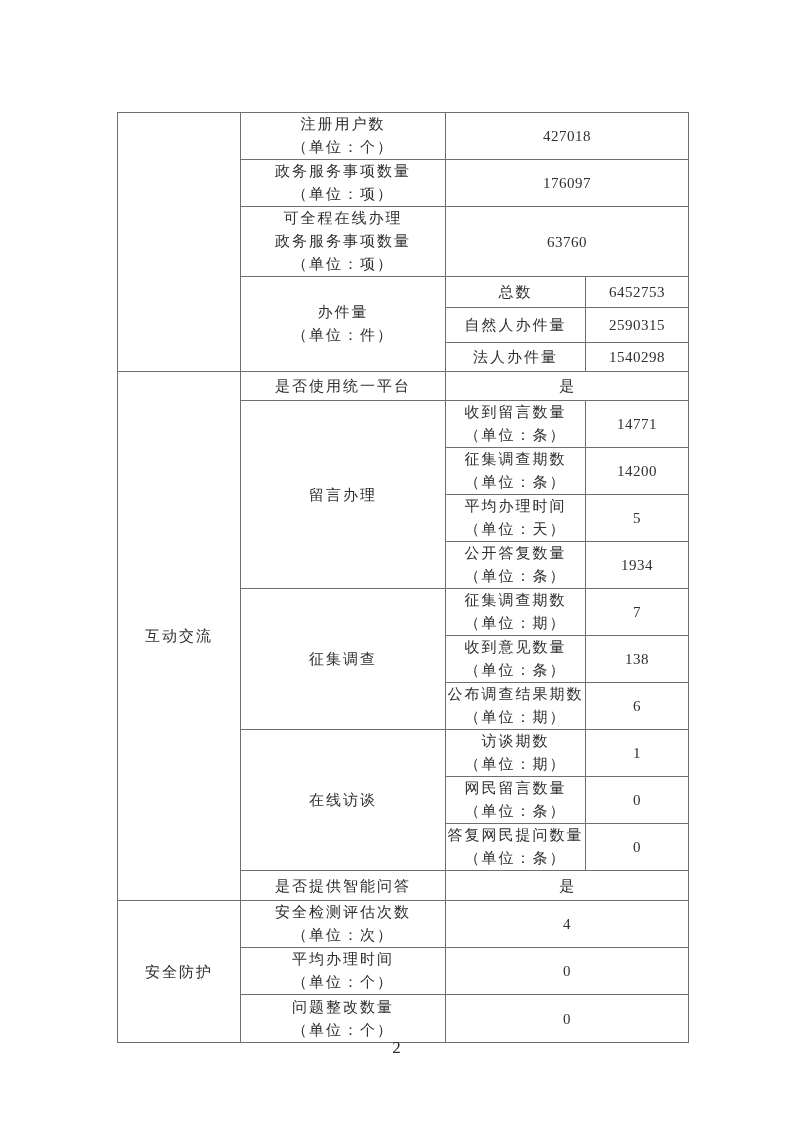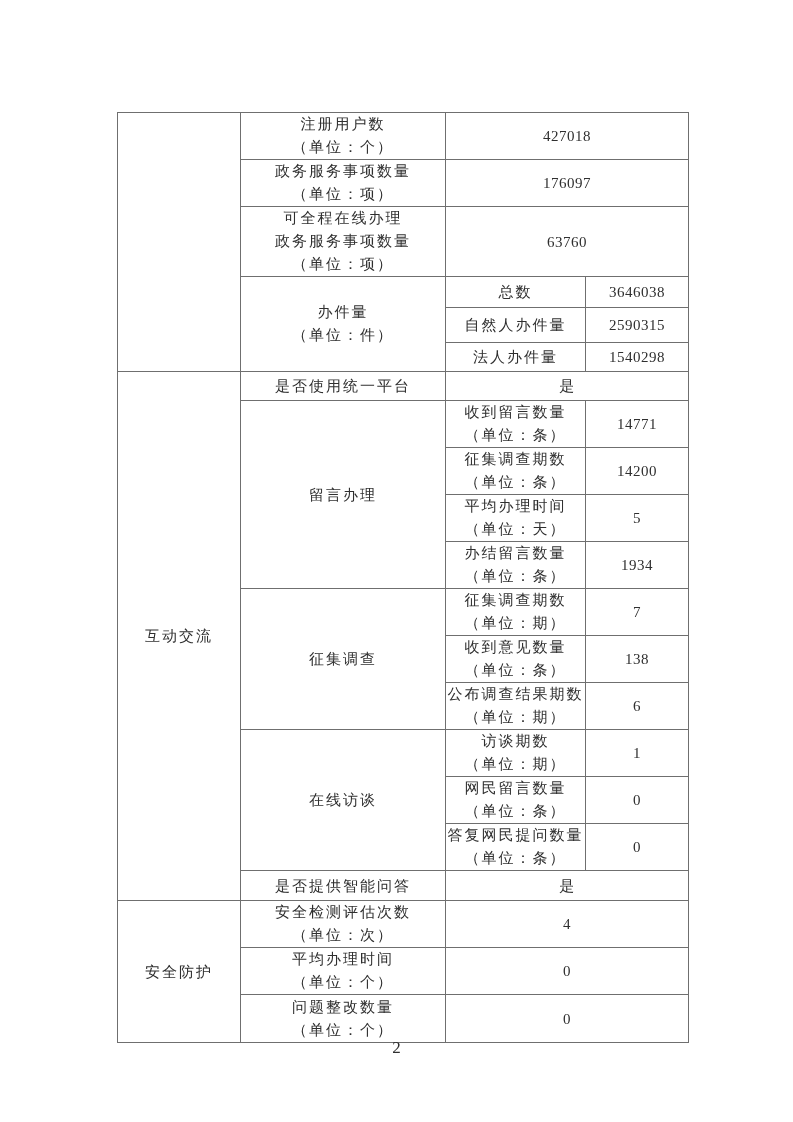--- a/index.html
+++ b/index.html
@@ -82,21 +82,21 @@
           <span class="l">（单位：项）</span>
         </td>
         <td class="val" colspan="2">63760</td>
       </tr>
       <tr style="height:31px">
         <td class="lbl" rowspan="3">
           <span class="l">办件量</span>
           <span class="l">（单位：件）</span>
         </td>
         <td class="sub">总数</td>
-        <td class="val">3646038</td>
+        <td class="val">6452753</td>
       </tr>
       <tr style="height:35px">
         <td class="sub">自然人办件量</td>
         <td class="val">2590315</td>
       </tr>
       <tr style="height:29px">
         <td class="sub">法人办件量</td>
         <td class="val">1540298</td>
       </tr>
 
@@ -122,21 +122,21 @@
       </tr>
       <tr style="height:47px">
         <td class="sub">
           <span class="l">平均办理时间</span>
           <span class="l">（单位：天）</span>
         </td>
         <td class="val">5</td>
       </tr>
       <tr style="height:47px">
         <td class="sub">
-          <span class="l">办结留言数量</span>
+          <span class="l">公开答复数量</span>
           <span class="l">（单位：条）</span>
         </td>
         <td class="val">1934</td>
       </tr>
       <tr style="height:46px">
         <td class="lbl" rowspan="3">征集调查</td>
         <td class="sub">
           <span class="l">征集调查期数</span>
           <span class="l">（单位：期）</span>
         </td>

